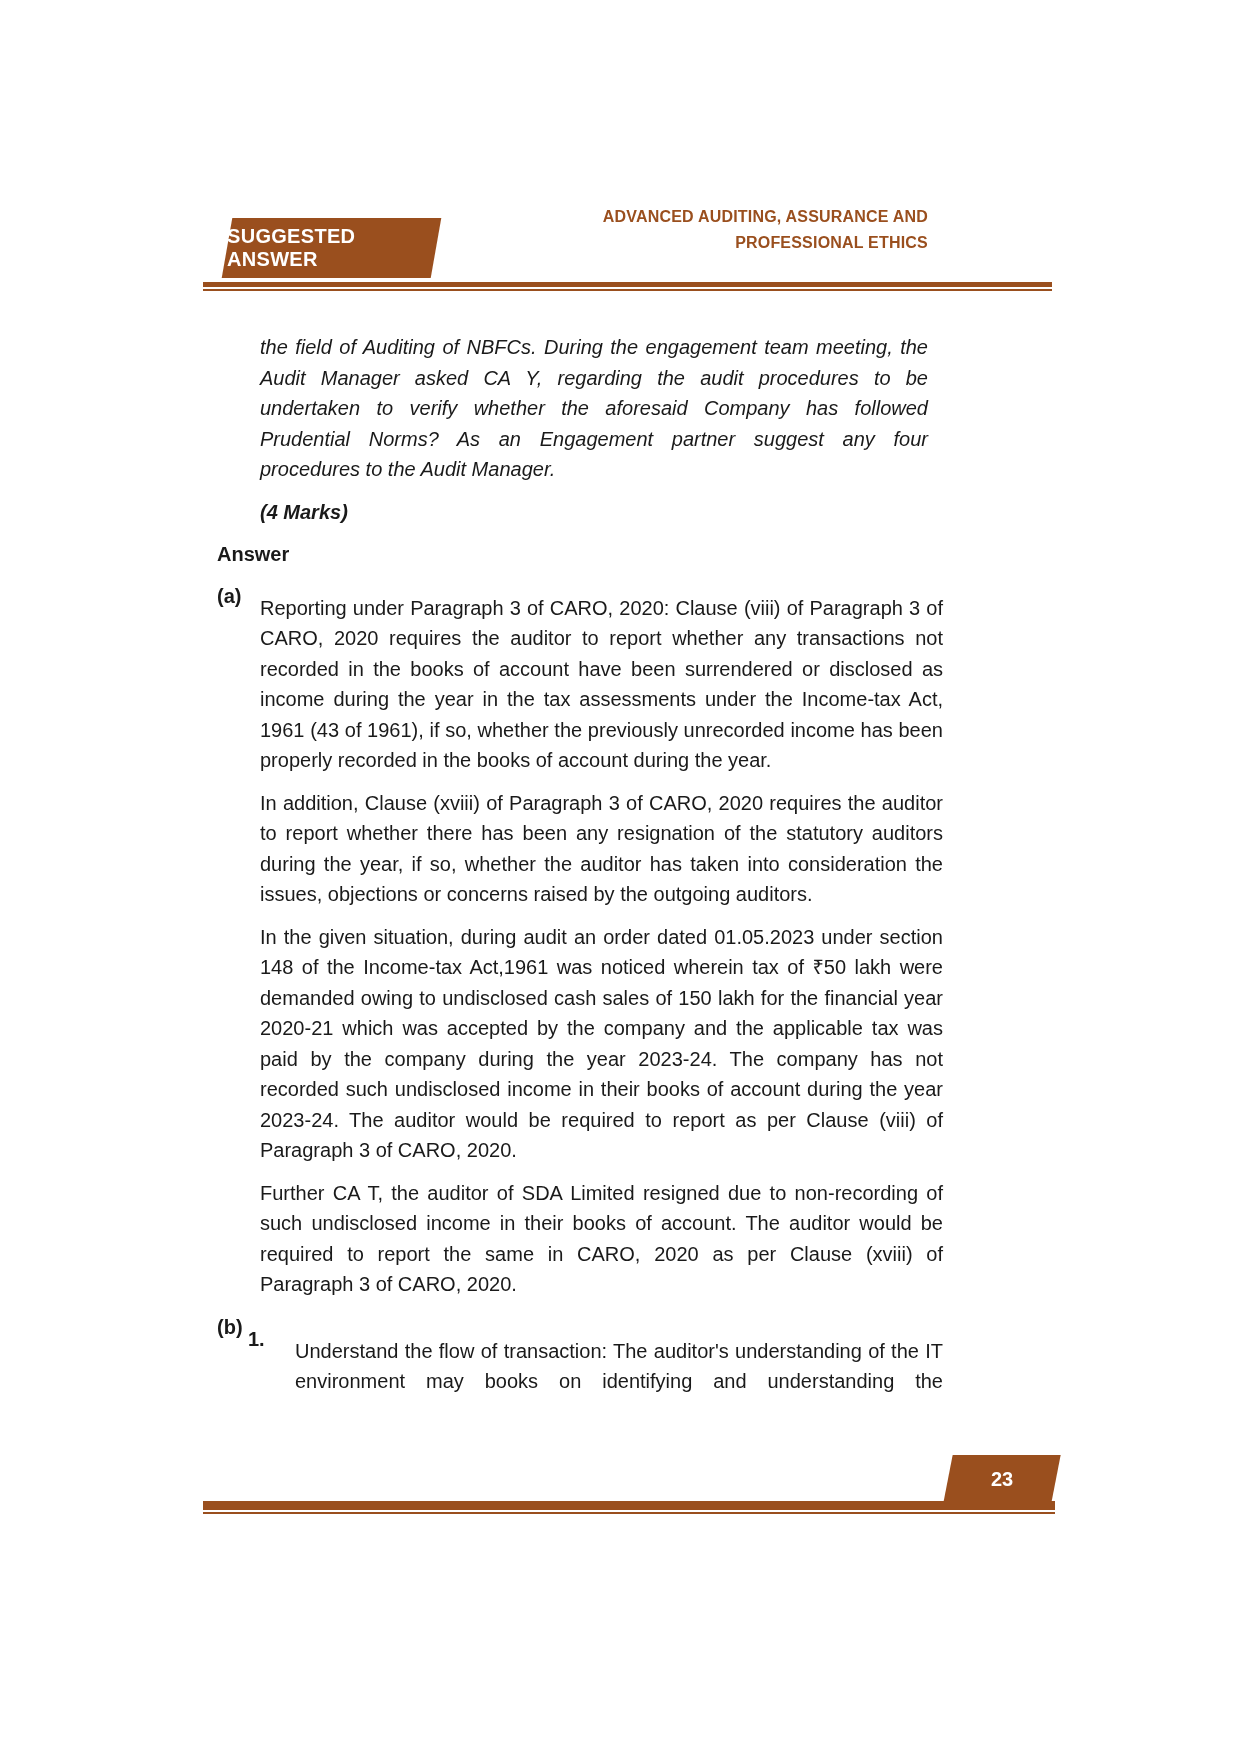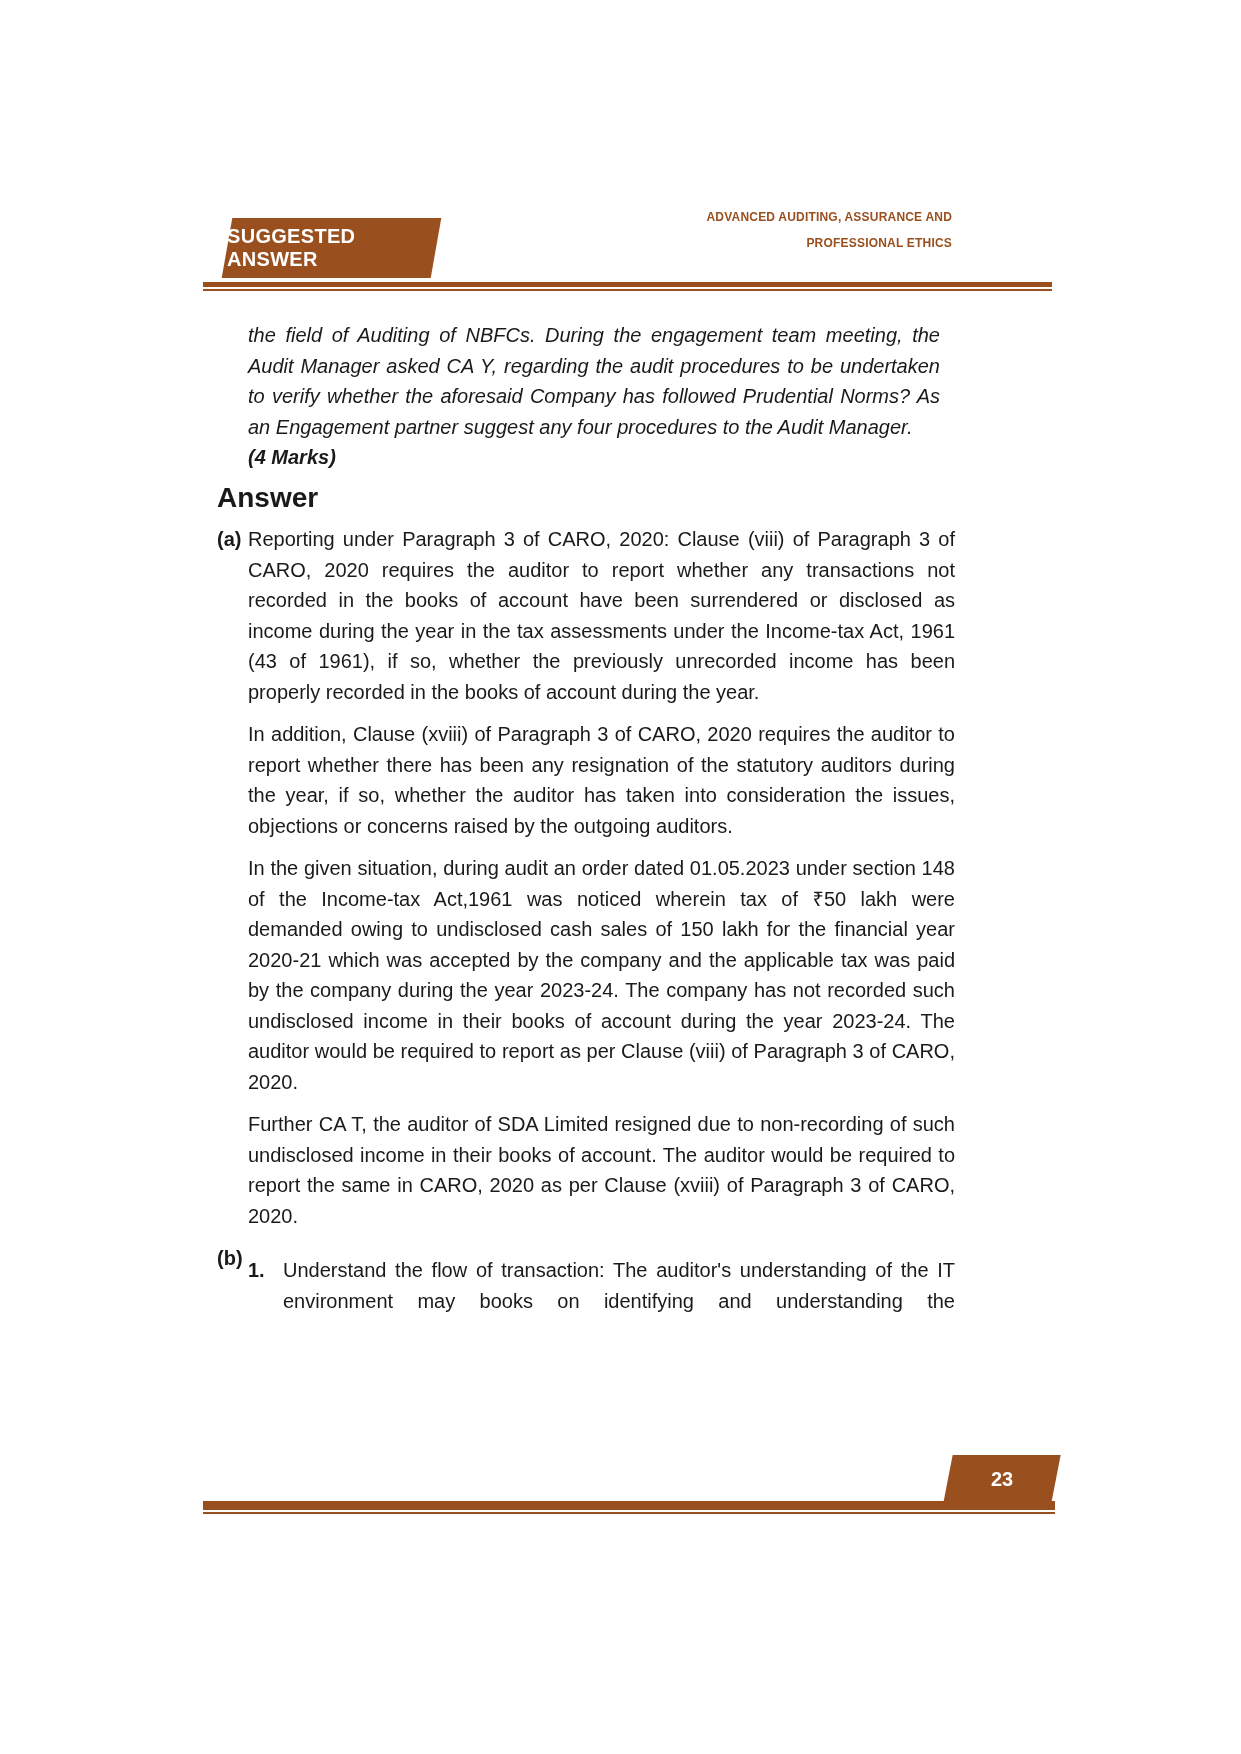--- a/index.html
+++ b/index.html
@@ -10,35 +10,35 @@
   
   .hdr-badge {
     position:absolute; left:227px; top:218px; width:209px; height:60px;
     background:var(--brown); transform:skewX(-10deg);
     display:flex; align-items:center; justify-content:center;
   }
   .hdr-badge span {
     transform:skewX(10deg); color:#fff; font-weight:700; font-size:20px; letter-spacing:.3px;
   }
   .doc-title {
-    position:absolute; right:289px; top:204px; text-align:right;
-    color:var(--brown); font-weight:700; font-size:12px; line-height:26px; letter-spacing:.2px;
+    position:absolute; right:313px; top:204px; text-align:right;
+    color:var(--brown); font-weight:700; font-size:16px; line-height:26px; letter-spacing:.2px;
   }
   .hdr-rule { position:absolute; left:203px; top:282px; width:849px; }
   .hdr-rule .thick { height:5px; background:var(--brown); }
   .hdr-rule .thin  { height:2px; background:var(--brown); margin-top:1.5px; }
   
   .body {
     position:absolute; left:217px; top:320px; width:738px;
     font-size:20px; line-height:30.5px;
   }
-  .body p { margin:0; text-align:justify; }
+  .body p { margin:12px; text-align:justify; }
   .intro { margin-left:31px; margin-right:15px; font-style:italic; }
   .marks { text-align:right; font-weight:700; font-style:italic; }
-  .answer-h { font-size:28px; font-weight:700; margin:10px 0 11px 0; line-height:30.5px; }
+  .answer-h { font-size:20px; font-weight:700; margin:10px 0 11px 0; line-height:30.5px; }
   .sec { display:grid; grid-template-columns:31px 1fr; margin-bottom:12px; }
   .sec-label { font-weight:700; }
   .sec-body p { margin-bottom:12px; }
   .sec-body p:last-child { margin-bottom:0; }
   .lead { font-weight:400; }
   .num-item { display:grid; grid-template-columns:35px 1fr; margin-top:12px; }
   .num-label { font-weight:700; }
   .justify-last { text-align-last:justify; }
   
   .ftr-bar  { position:absolute; left:203px; top:1501px; width:852px; height:9px;  background:var(--brown); }

